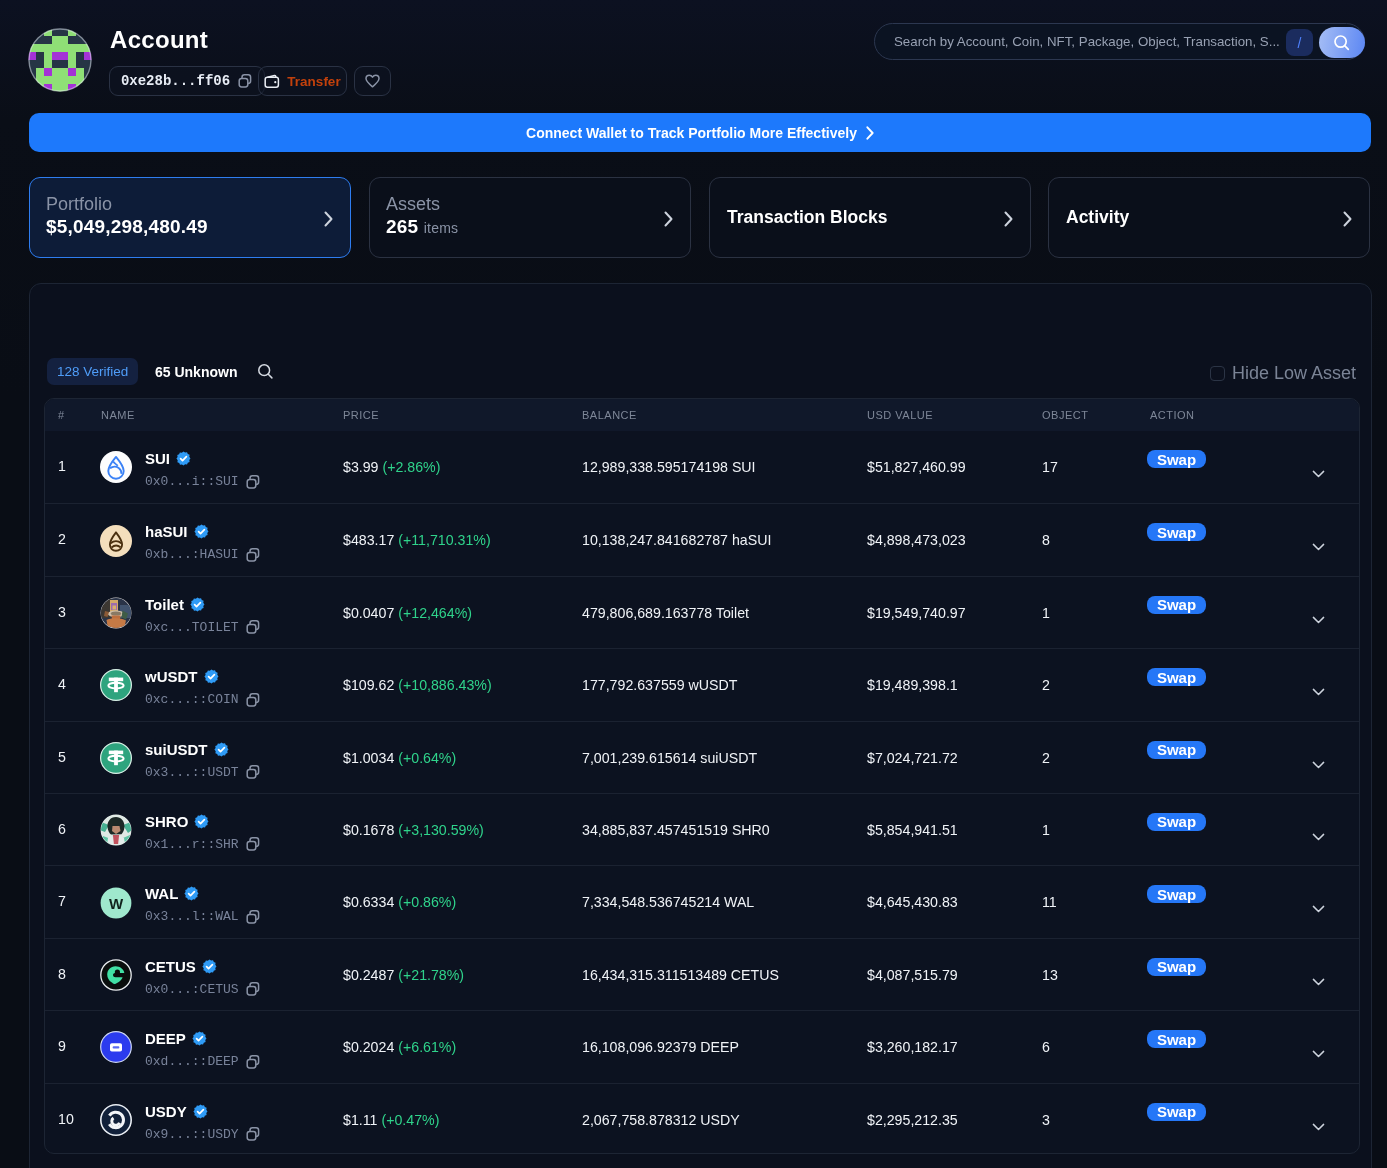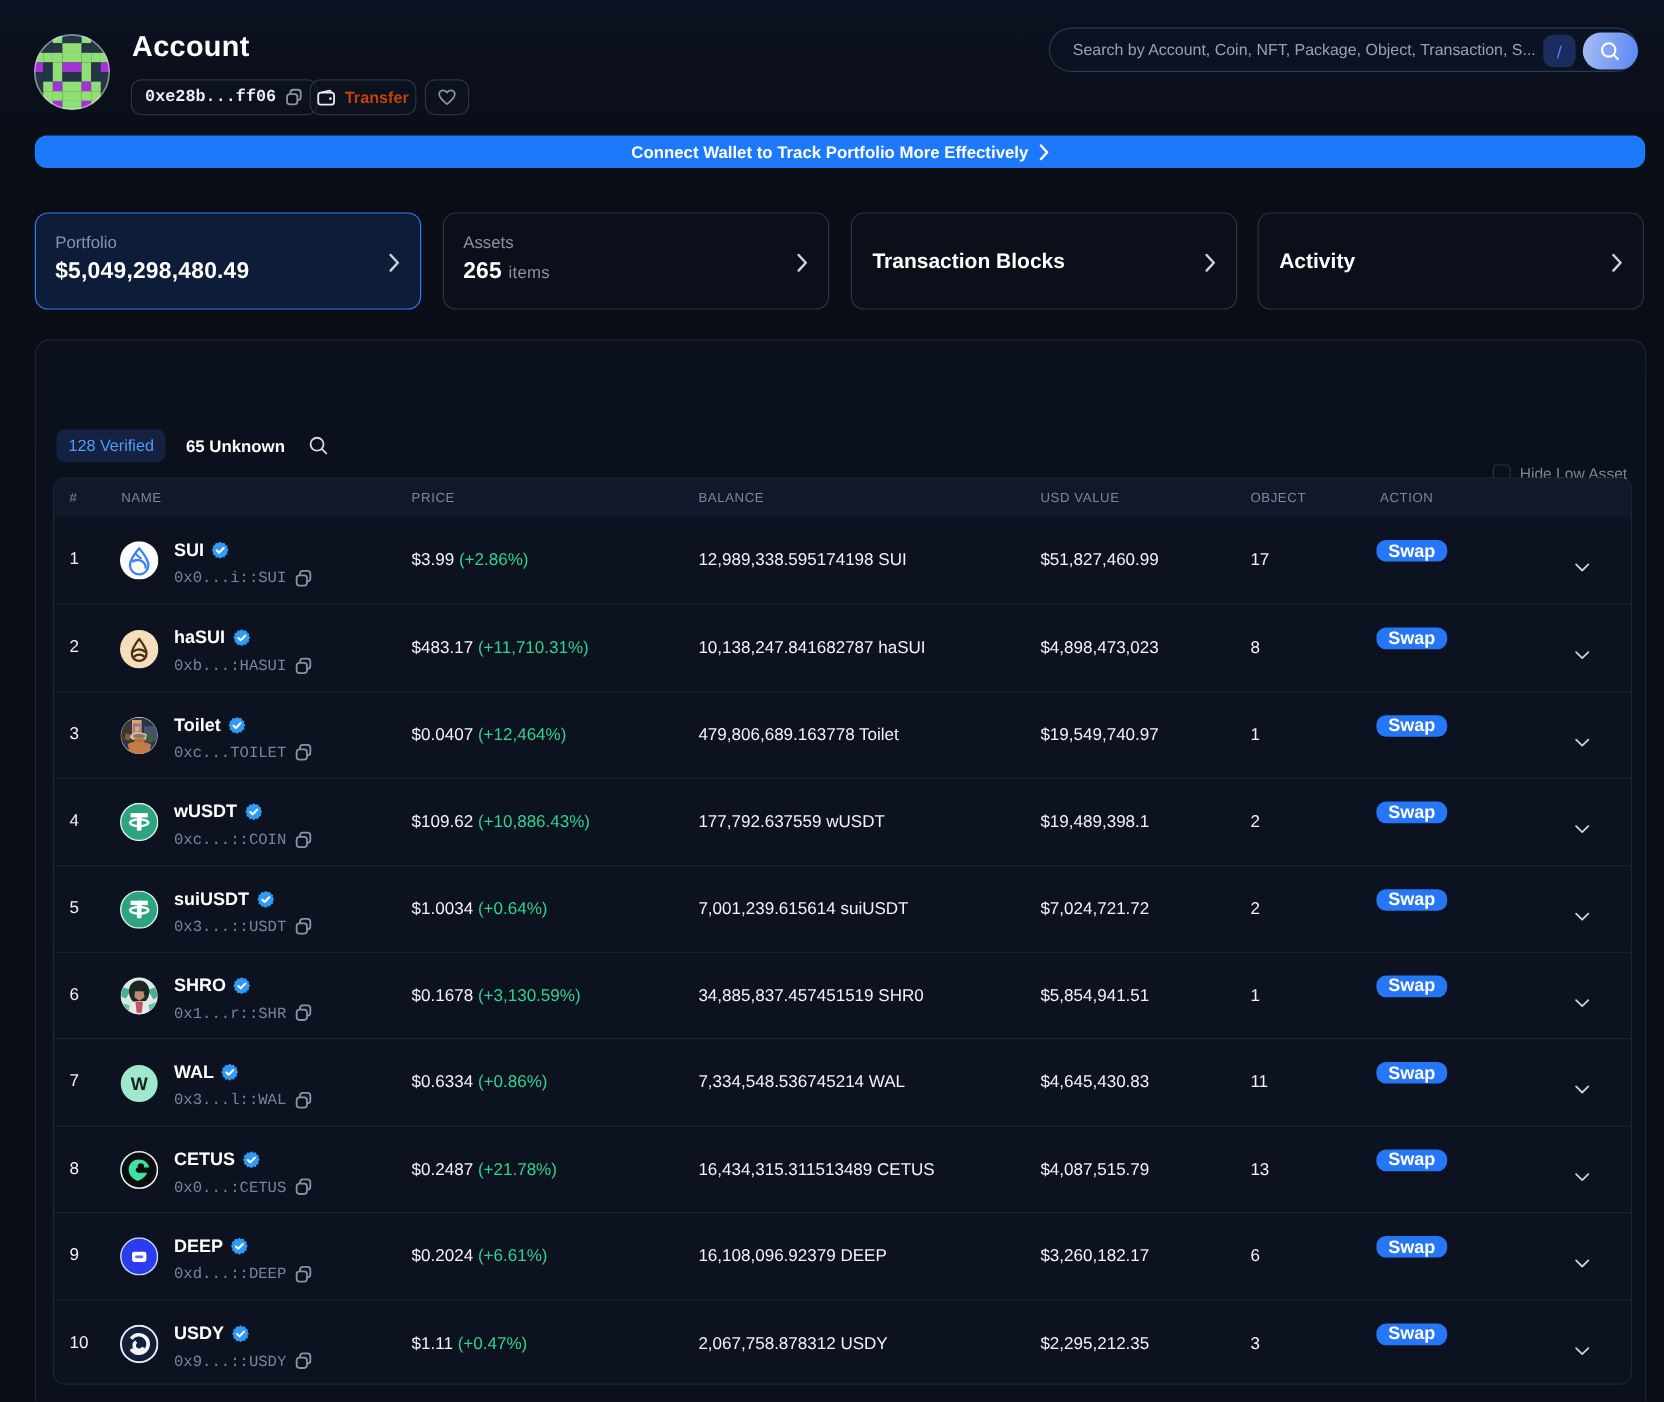--- a/index.html
+++ b/index.html
@@ -1,31 +1,31 @@
 <!DOCTYPE html>
 <html><head><meta charset="utf-8"><title>Account</title><style>
 * { margin:0; padding:0; box-sizing:border-box; }
 html,body { width:1387px; height:1168px; overflow:hidden; }
 body { background:linear-gradient(180deg,#0c1121 0px,#0a0e17 120px,#090d15 400px,#090d15 100%) fixed, #0a0e17; font-family:"Liberation Sans",sans-serif; position:relative; color:#eef1f6; }
 .abs { position:absolute; }
 .mono { font-family:"Liberation Mono",monospace; }
 .chip { position:absolute; top:66px; height:30px; border:1px solid #2a3244; border-radius:9px; display:flex; align-items:center; justify-content:center; gap:7px; background:rgba(13,19,33,.5); }
-.banner { position:absolute; left:29px; top:113px; width:1342px; height:27px; background:#1d79fc; border-radius:10px; display:flex; align-items:center; justify-content:center; gap:9px; color:#fff; font-size:14px; font-weight:bold; }
+.banner { position:absolute; left:29px; top:113px; width:1342px; height:39px; background:#1d79fc; border-radius:10px; display:flex; align-items:center; justify-content:center; gap:9px; color:#fff; font-size:14px; font-weight:bold; }
 .card { position:absolute; top:177px; width:322px; height:81px; border:1px solid #2b3242; border-radius:11px; background:#0a0f1a; }
 .card .chev { position:absolute; right:17px; top:33px; }
-.card .lbl { position:absolute; left:16px; top:16px; font-size:14px; color:#8a93a6; }
+.card .lbl { position:absolute; left:16px; top:16px; font-size:18px; color:#8a93a6; }
 .card .val { position:absolute; left:16px; top:38px; font-size:19px; font-weight:bold; color:#fff; letter-spacing:.2px; }
 .card .big { position:absolute; left:17px; top:29px; font-size:17.5px; font-weight:bold; color:#fff; }
 .panel { position:absolute; left:29px; top:283px; width:1343px; height:900px; background:#0b101d; border:1px solid #1d2534; border-radius:12px; }
 .phead { position:absolute; left:12px; top:12px; width:1319px; height:47px; background:#171e2b; border-radius:9px; display:flex; align-items:center; justify-content:space-between; padding:0 16px; }
 .phead .t { font-size:15px; font-weight:bold; color:#fff; }
 .phead .a { font-size:18px; font-weight:bold; color:#4da0f8; letter-spacing:.2px; }
 .vtab { position:absolute; left:17px; top:74px; height:27px; padding:0 10px; background:#142140; border-radius:7px; color:#4f9df8; font-size:13.5px; display:flex; align-items:center; }
 .utab { position:absolute; left:125px; top:74px; height:27px; color:#fff; font-weight:bold; font-size:14px; display:flex; align-items:center; }
-.hla { position:absolute; right:15px; top:79px; display:flex; align-items:center; gap:7px; color:#7b8496; font-size:13px;margin-top:24px; }
+.hla { position:absolute; right:15px; top:79px; display:flex; align-items:center; gap:7px; color:#7b8496; font-size:18px; }
 .hla .cb { width:15px; height:15px; border:1.5px solid #2b3445; border-radius:4px; }
 .tbox { position:absolute; left:14px; top:114px; width:1316px; height:756px; border:1px solid #1d2534; border-radius:10px; overflow:hidden; background:#0c1220; }
 .thead { position:relative; height:32px; background:#10182a; color:#7e8798; font-size:11px; letter-spacing:.5px; }
 .thead span { position:absolute; top:10px; }
 .row { position:relative; height:72.4px; border-top:1px solid #1b2231; }
 .row .num { position:absolute; left:13px; top:27px; font-size:14.2px; color:#f0f3f7; }
 .row .ic { position:absolute; left:55px; top:20.2px; width:32px; height:32px; }
 .row .nm { position:absolute; left:100px; top:19px; font-size:15px; font-weight:bold; color:#fff; display:flex; align-items:center; gap:6px; }
 .row .ad { position:absolute; left:100px; top:42.5px; font-size:13px; color:#79839a; display:flex; align-items:center; gap:6px; font-family:"Liberation Mono",monospace; }
 .row .pr { position:absolute; left:298px; top:28px; font-size:14.2px; color:#f0f3f7; }

